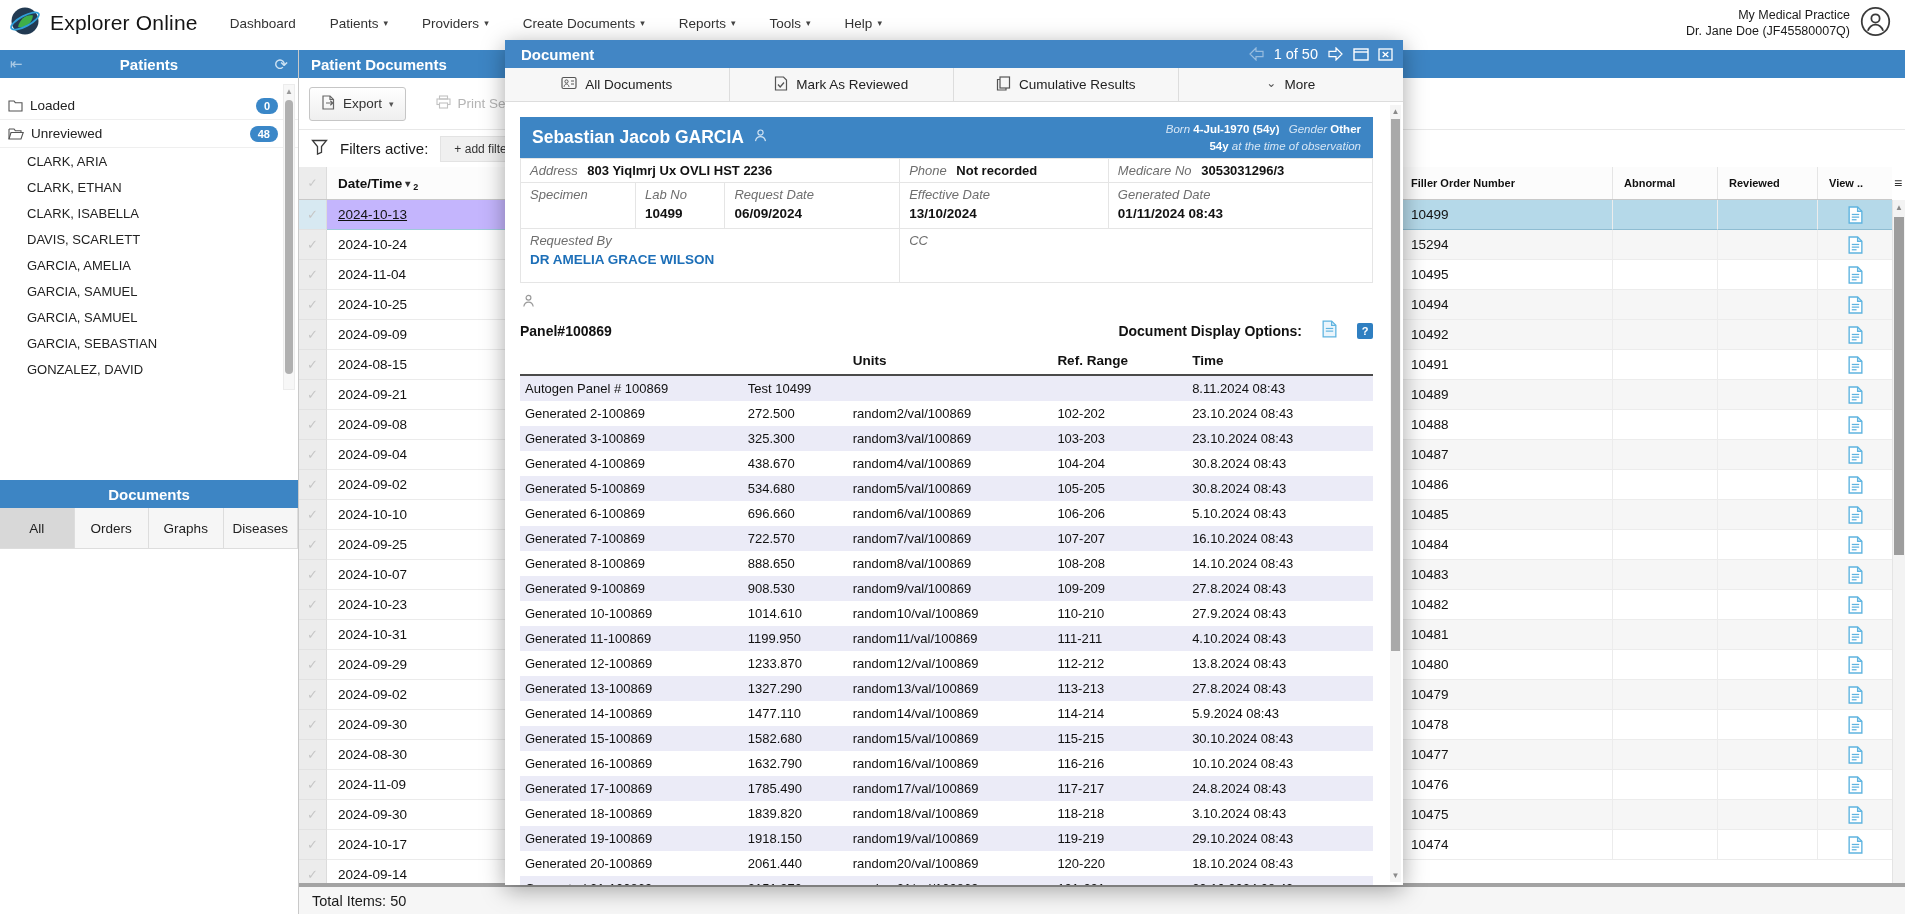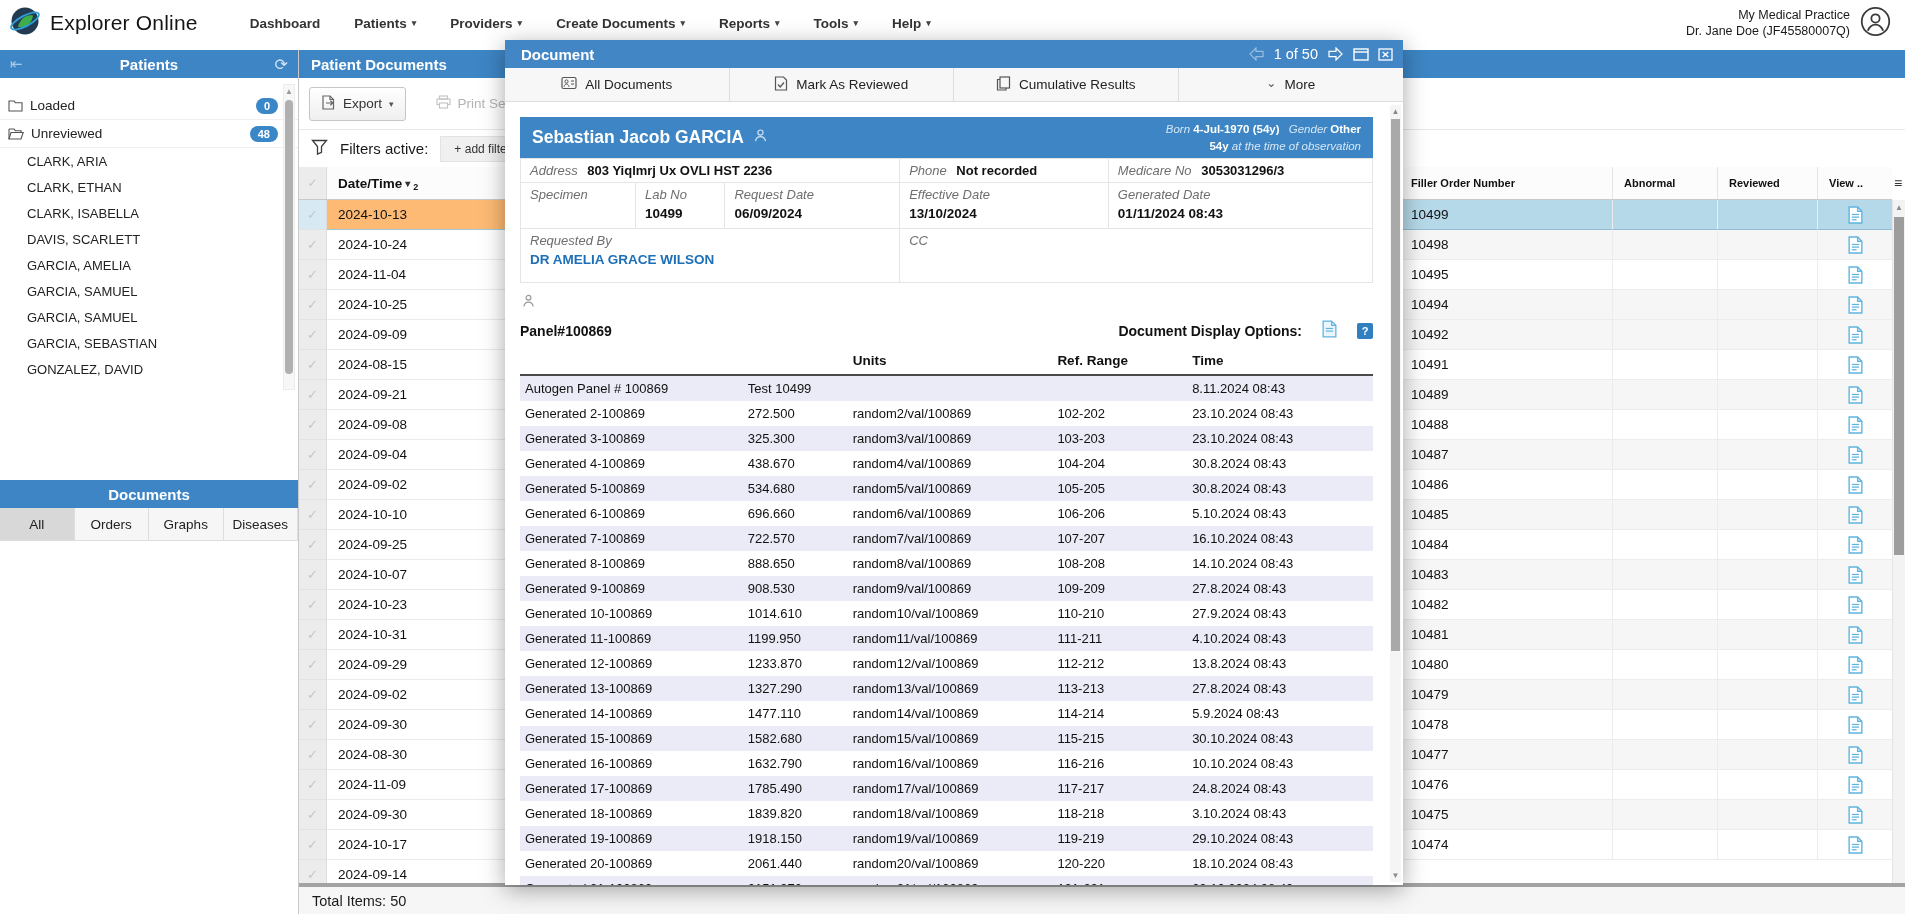--- a/index.html
+++ b/index.html
@@ -2,21 +2,21 @@
 <html><head>
 <meta charset="utf-8">
 <style>
   * { box-sizing:border-box; margin:0; padding:0; }
   html,body { width:1905px; height:914px; overflow:hidden; background:#fff;
               font-family:"Liberation Sans",sans-serif; color:#222; }
 
   
   .topbar { height:46px; display:flex; align-items:center; padding:0 14px 0 8px; background:#fff; }
   .brand { font-size:21px; color:#151515; margin-left:8px; letter-spacing:.2px; }
-  .topnav { display:flex; margin-left:52px; gap:34px; font-size:13.5px; color:#333;font-weight:bold; }
+  .topnav { display:flex; margin-left:32px; gap:34px; font-size:13.5px; color:#333; }
   .nav-item { display:flex; align-items:center; gap:5px; cursor:pointer; white-space:nowrap; }
   .nav-caret { font-size:9px; color:#444; }
   .top-right { margin-left:auto; display:flex; align-items:center; gap:10px; }
   .practice { text-align:right; font-size:12.5px; color:#1a1a1a; line-height:1.3; }
 
   
   .layout { display:flex; height:868px; padding-top:4px; }
   .sidebar { width:299px; flex:0 0 299px; border-right:1px solid #c9c9c9; display:flex;
              flex-direction:column; position:relative; background:#fff; }
   .panel-head { flex:0 0 28px; background:#3d85c4; color:#fff; display:flex; align-items:center;
@@ -29,21 +29,21 @@
                 border-bottom:1px solid #efefef; font-size:13.5px; color:#222; position:relative; cursor:pointer; }
   .badge { position:absolute; right:20px; background:#3a87c8; color:#fff; border-radius:10px;
            font-size:11px; font-weight:bold; padding:2px 8px; }
   .patient-row { height:26px; display:flex; align-items:center; padding-left:27px; font-size:13px;
                  color:#222; cursor:pointer; }
   .pt-scroll { position:absolute; right:3px; top:6px; width:12px; height:306px; background:#f7f7f7;
                border:1px solid #ececec; }
   .pt-scroll .arr { text-align:center; font-size:8px; color:#999; line-height:13px; }
   .pt-scroll .thumb { position:absolute; left:1px; right:1px; top:15px; height:274px; background:#b0b0b0; border-radius:4px; }
 
-  .doc-tabs { display:grid; grid-template-columns:1fr 1fr 1fr 1fr; height:33px; background:#f6f6f6;
+  .doc-tabs { display:grid; grid-template-columns:1fr 1fr 1fr 1fr; height:41px; background:#f6f6f6;
               border-bottom:1px solid #ddd; }
   .doc-tab { display:flex; align-items:center; justify-content:center; font-size:13.5px; color:#222;
              border-right:1px solid #ddd; cursor:pointer; }
   .doc-tab.active { background:#d8d8d8; }
 
   
   .main { flex:1; display:flex; flex-direction:column; position:relative; background:#fff; }
   .main-head { flex:0 0 28px; background:#3d85c4; color:#fff; font-size:15px; font-weight:bold;
                display:flex; align-items:center; padding-left:12px; }
   .toolbar { flex:0 0 52px; display:flex; align-items:center; gap:30px; padding-left:10px;
@@ -68,21 +68,21 @@
                   justify-content:center; color:#c9c9c9; font-size:12px; }
   .dt-head .lbl { display:flex; align-items:center; gap:3px; padding-left:11px; font-weight:bold;
                   font-size:13.5px; color:#111; }
   .sort-caret { font-size:10px; color:#333; }
   .sort-num { font-size:9px; margin-top:7px; }
   .date-row { height:30px; cursor:pointer; }
   .date-row .chk { background:#ececec; border-right:1px solid #dcdcdc; border-bottom:1px solid #e2e2e2;
                    display:flex; align-items:center; justify-content:center; color:#c6c6c6; font-size:13px; }
   .date-row .val { display:flex; align-items:center; padding-left:11px; font-size:13.5px; color:#111;
                    border-bottom:1px solid #ebebeb; }
-  .date-row.sel .val { background:#fdba74; border-bottom-color:#9fc9db; }
+  .date-row.sel .val { background:#c4b5fd; border-bottom-color:#9fc9db;text-decoration:underline; }
   .date-row.sel .chk { background:#d7e9f2; }
 
   
   .order-table { position:absolute; right:13px; top:0; width:492px; }
   .ot-head,.order-row { display:grid; grid-template-columns:212px 105px 100px 75px; }
   .ot-head { height:33px; background:#fcfcfc; border-bottom:1px solid #c9c9c9; font-weight:bold;
              font-size:11px; color:#111; }
   .ot-head > div { display:flex; align-items:center; padding-left:11px; border-left:1px solid #e5e5e5; }
   .ot-head > div:first-child { border-left:none; }
   .order-row { height:30px; font-size:13.5px; color:#111; cursor:pointer; }
@@ -417,21 +417,21 @@
                 <svg width="15" height="18" viewBox="0 0 14 17">
                   <path d="M1 1h8l4 4v11H1z" fill="#ffffff" stroke="#5fb4e0" stroke-width="1.3"></path>
                   <path d="M9 1v4h4" fill="none" stroke="#5fb4e0" stroke-width="1.3"></path>
                   <line x1="3.5" y1="8" x2="10.5" y2="8" stroke="#5fb4e0" stroke-width="1.2"></line>
                   <line x1="3.5" y1="10.5" x2="10.5" y2="10.5" stroke="#5fb4e0" stroke-width="1.2"></line>
                   <line x1="3.5" y1="13" x2="8" y2="13" stroke="#5fb4e0" stroke-width="1.2"></line>
                 </svg>
               </div>
             </div>
             <div class="order-row alt">
-              <div>10498</div>
+              <div>15294</div>
               <div></div>
               <div></div>
               <div class="view">
                 <svg width="15" height="18" viewBox="0 0 14 17">
                   <path d="M1 1h8l4 4v11H1z" fill="#ffffff" stroke="#5fb4e0" stroke-width="1.3"></path>
                   <path d="M9 1v4h4" fill="none" stroke="#5fb4e0" stroke-width="1.3"></path>
                   <line x1="3.5" y1="8" x2="10.5" y2="8" stroke="#5fb4e0" stroke-width="1.2"></line>
                   <line x1="3.5" y1="10.5" x2="10.5" y2="10.5" stroke="#5fb4e0" stroke-width="1.2"></line>
                   <line x1="3.5" y1="13" x2="8" y2="13" stroke="#5fb4e0" stroke-width="1.2"></line>
                 </svg>

